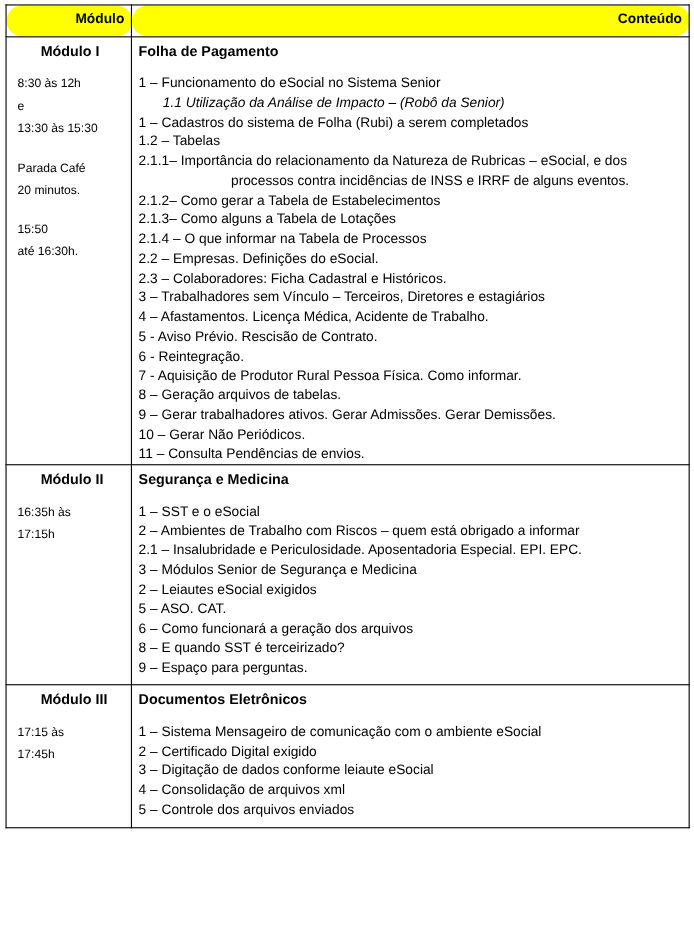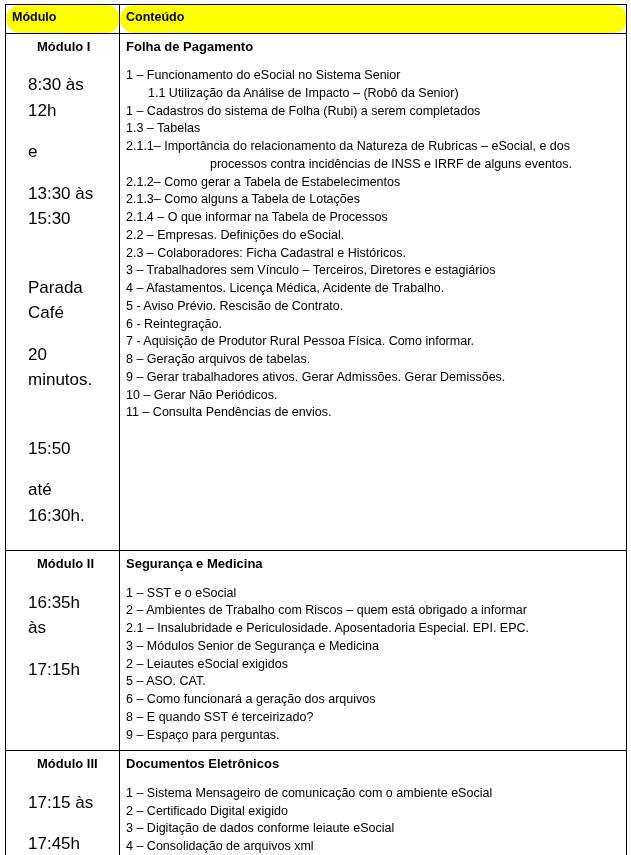--- a/index.html
+++ b/index.html
@@ -33,52 +33,52 @@
     line-height: 1.42;
     color: #000;
   }
   col.col-mod { width: 114px; }
   col.col-cont { width: 507px; }
 
   thead th {
     background: #ffff00;
     font-weight: bold;
     font-size: 13px;
-    text-align: left;
+    text-align: right;
     padding-top: 3px;
     padding-bottom: 3px;
     border-radius: 14px;
   }
 
   .mod-title {
     font-weight: bold;
     font-size: 13px;
     margin-bottom: 12px;
     padding-left: 25px;
   }
   .time-line {
-    margin: 16px;
+    margin: 4px;
     padding: 0;
-    font-size: 17px;
+    font-size: 11px;
     line-height: 1.5;
   }
   .time-gap {
     height: 11px;
   }
   .content-title {
     font-weight: bold;
     font-size: 13px;
     margin-bottom: 11px;
   }
   .content-line {
     margin: 0;
     padding: 0;
     white-space: pre-wrap;
   }
-  .indent-1 { padding-left: 22px; }
+  .indent-1 { padding-left: 22px; font-style: italic; }
   .indent-2 { padding-left: 84px; }
   .cell-mod { padding-top: 4px; }
   .cell-content { padding-top: 4px; }
   .row-1 .cell-content { padding-bottom: 0; }
 </style>
 </head>
 <body>
 
 <div class="doc">
   <table class="schedule">
@@ -104,21 +104,21 @@
             <div class="time-line">20 minutos.</div>
             <div class="time-gap"></div>
             <div class="time-line">15:50</div>
             <div class="time-line">até 16:30h.</div>
           </td>
           <td class="cell-content">
             <div class="content-title">Folha de Pagamento</div>
             <div class="content-line">1 – Funcionamento do eSocial no Sistema Senior</div>
             <div class="content-line indent-1">1.1 Utilização da Análise de Impacto – (Robô da Senior)</div>
             <div class="content-line">1 – Cadastros do sistema de Folha (Rubi) a serem completados</div>
-            <div class="content-line">1.3 – Tabelas</div>
+            <div class="content-line">1.2 – Tabelas</div>
             <div class="content-line">2.1.1– Importância do relacionamento da Natureza de Rubricas – eSocial, e dos</div>
             <div class="content-line indent-2">processos contra incidências de INSS e IRRF de alguns eventos.</div>
             <div class="content-line">2.1.2– Como gerar a Tabela de Estabelecimentos</div>
             <div class="content-line">2.1.3– Como alguns a Tabela de Lotações</div>
             <div class="content-line">2.1.4 – O que informar na Tabela de Processos</div>
             <div class="content-line">2.2 – Empresas. Definições do eSocial.</div>
             <div class="content-line">2.3 – Colaboradores: Ficha Cadastral e Históricos.</div>
             <div class="content-line">3 – Trabalhadores sem Vínculo – Terceiros, Diretores e estagiários</div>
             <div class="content-line">4 – Afastamentos. Licença Médica, Acidente de Trabalho.</div>
             <div class="content-line">5 - Aviso Prévio. Rescisão de Contrato.</div>

